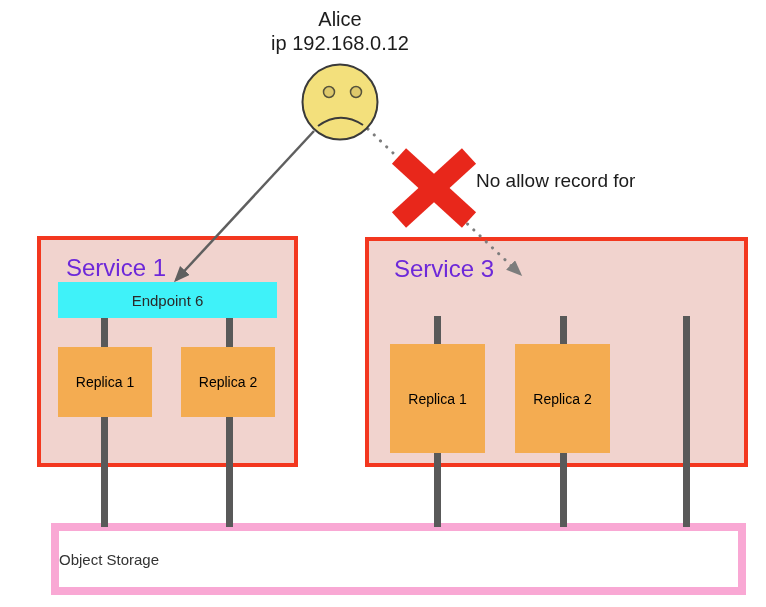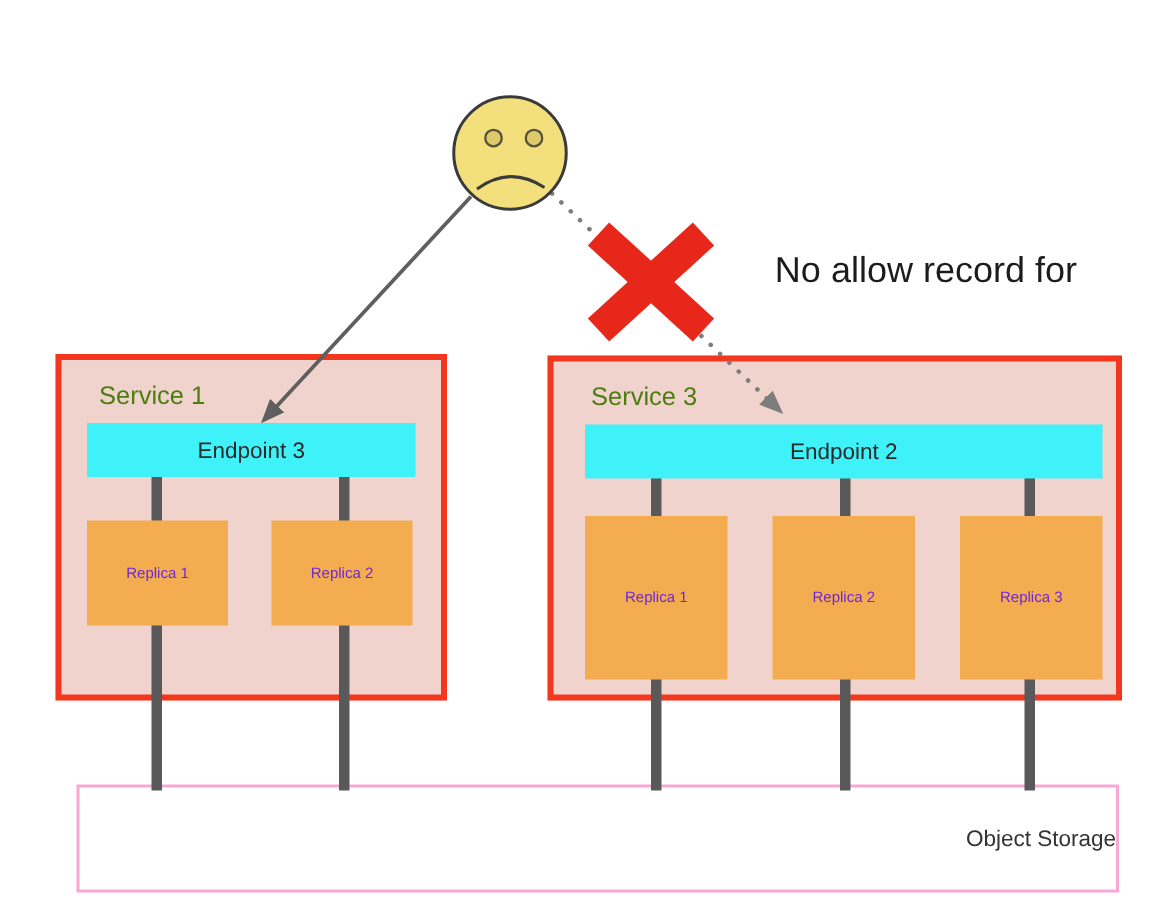--- a/index.html
+++ b/index.html
@@ -4,81 +4,83 @@
 <style>
   html,body{margin:0;padding:0;background:#ffffff;}
   #canvas{
     position:relative;width:766px;height:607px;background:#ffffff;overflow:hidden;
     font-family:"Liberation Sans",sans-serif;color:#1c1c1c;
   }
   .abs{position:absolute;}
   
   .actor-label{left:230px;top:7px;width:220px;font-size:20px;line-height:24px;text-align:center;}
   .allow-label{left:28px;top:183px;font-size:19px;white-space:nowrap;}
-  .deny-label{left:500px;top:169px;width:218px;font-size:24px;line-height:23px;text-align:right;}
+  .deny-label{left:476px;top:169px;width:218px;font-size:19px;line-height:23px;text-align:left;}
   
   .service{background:#f1d3ce;border:4px solid #f3371f;box-sizing:border-box;z-index:0;}
   .svc1{left:37px;top:236px;width:261px;height:231px;}
   .svc2{left:365px;top:237px;width:383px;height:230px;}
-  .service-title{position:absolute;left:25px;top:14px;font-size:17px;color:#4d7c0f;}
+  .service-title{position:absolute;left:25px;top:14px;font-size:24px;color:#6d28d9;}
   
   .endpoint{background:#3ff2f9;display:flex;align-items:center;justify-content:center;
     font-size:15px;color:#2a2a2a;z-index:2;}
   .ep1{left:58px;top:282px;width:219px;height:36px;}
   .ep2{left:390px;top:283px;width:345px;height:36px;}
   
   .replica{background:#f4ac51;display:flex;align-items:center;justify-content:center;
-    font-size:10px;color:#6d28d9;z-index:2;}
+    font-size:14px;color:#000000;z-index:2;}
   .r1a{left:58px;top:347px;width:94px;height:70px;}
   .r1b{left:181px;top:347px;width:94px;height:70px;}
   .r2a{left:390px;top:344px;width:95px;height:109px;}
   .r2b{left:515px;top:344px;width:95px;height:109px;}
   .r2c{left:640px;top:344px;width:95px;height:109px;}
   
   .connector{width:7px;top:316px;height:211px;background:#595959;z-index:1;}
   .c1{left:101px;} .c2{left:226px;} .c3{left:434px;} .c4{left:560px;} .c5{left:683px;}
   
   .storage{left:51px;top:523px;width:695px;height:72px;background:#ffffff;
-    border:2px solid #f9a8d4;box-sizing:border-box;display:flex;align-items:center;
-    justify-content:flex-end;font-size:15px;color:#333;z-index:0;}
+    border:8px solid #f9a8d4;box-sizing:border-box;display:flex;align-items:center;
+    justify-content:flex-start;font-size:15px;color:#333;z-index:0;}
   
   .overlay{left:0;top:0;z-index:5;pointer-events:none;}
 </style>
 </head>
 <body>
 
 <div id="canvas">
 
+  <div class="abs actor-label">
+    <div>Alice</div>
+    <div>ip 192.168.0.12</div>
+  </div>
 
   <div class="abs deny-label">
     <div>No allow record for</div>
   </div>
 
   <div class="abs service svc1">
     <div class="service-title">Service 1</div>
   </div>
 
   <div class="abs service svc2">
     <div class="service-title">Service 3</div>
   </div>
 
   <div class="abs connector c1"></div>
   <div class="abs connector c2"></div>
   <div class="abs connector c3"></div>
   <div class="abs connector c4"></div>
   <div class="abs connector c5"></div>
 
-  <div class="abs endpoint ep1">Endpoint 3</div>
-  <div class="abs endpoint ep2">Endpoint 2</div>
+  <div class="abs endpoint ep1">Endpoint 6</div>
 
   <div class="abs replica r1a">Replica 1</div>
   <div class="abs replica r1b">Replica 2</div>
   <div class="abs replica r2a">Replica 1</div>
   <div class="abs replica r2b">Replica 2</div>
-  <div class="abs replica r2c">Replica 3</div>
 
   <div class="abs storage">
     <span>Object Storage</span>
   </div>
 
   <svg class="abs overlay" width="766" height="607" viewBox="0 0 766 607">
     <defs>
       <marker id="ah-dark" markerUnits="userSpaceOnUse" markerWidth="17" markerHeight="14" refX="13" refY="6.5" orient="auto">
         <path d="M0,0 L16,6.5 L0,13 z" fill="#5f5f5f"></path>
       </marker>

